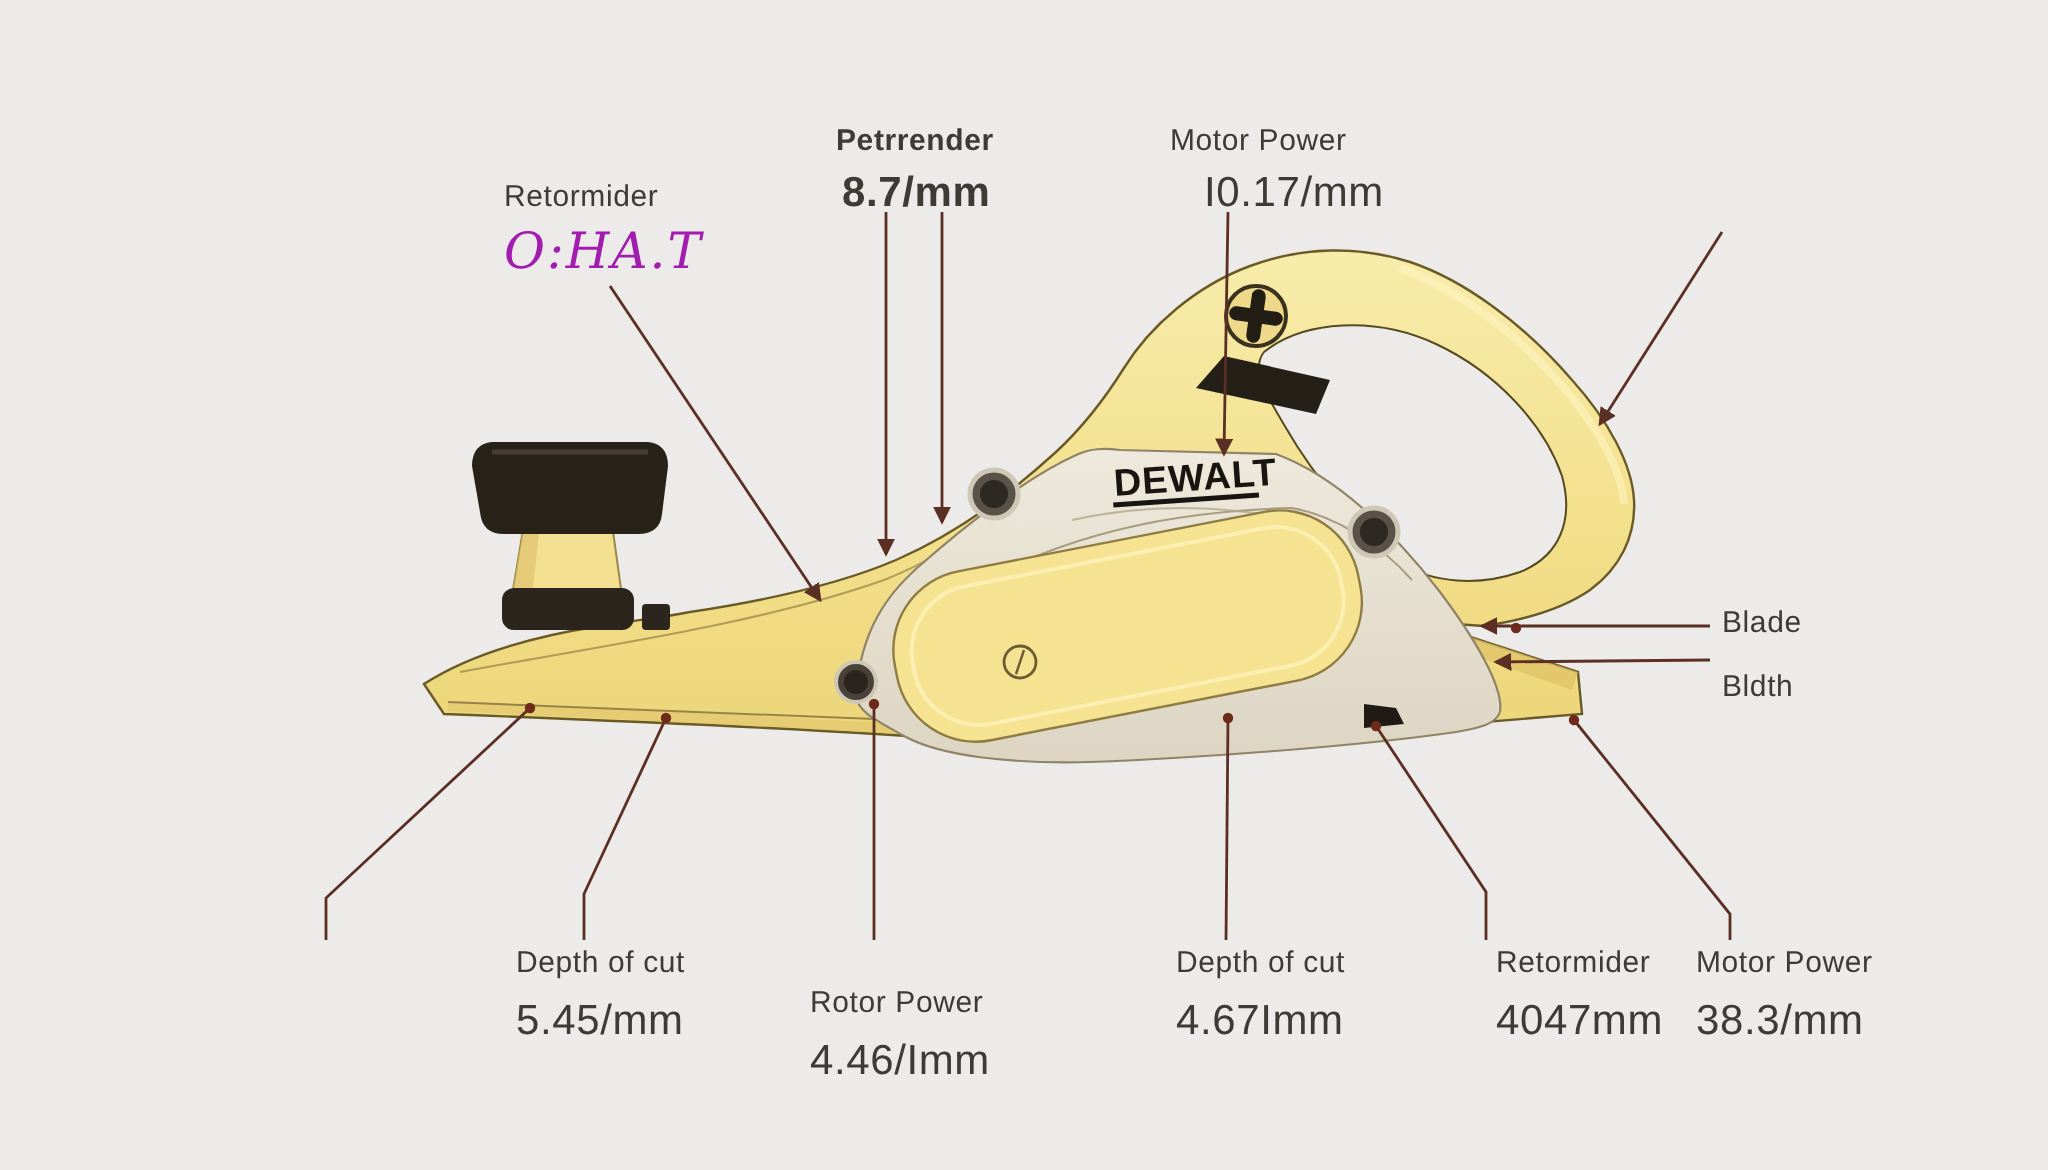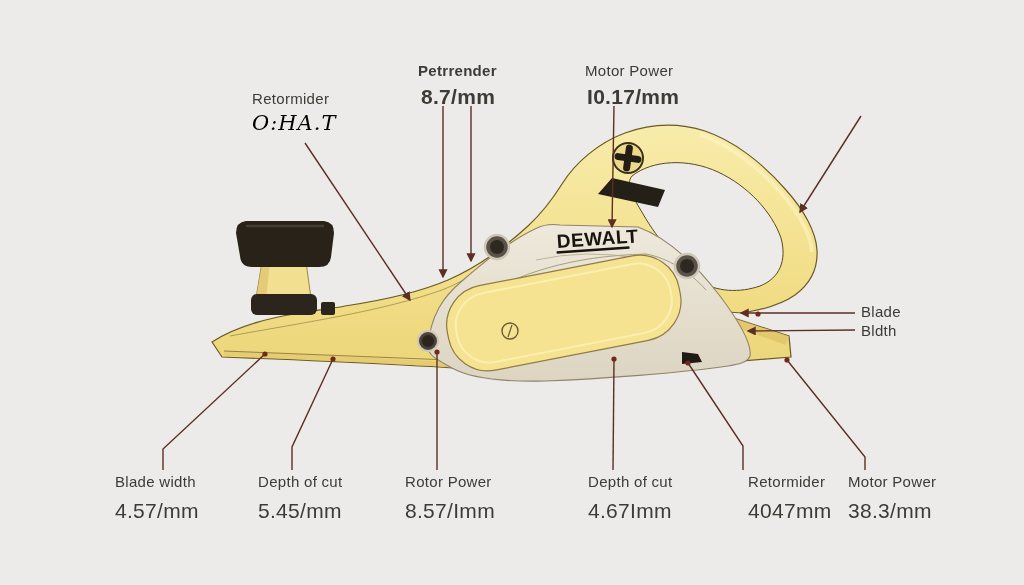--- a/index.html
+++ b/index.html
@@ -10,33 +10,33 @@
     font-family:"Liberation Sans", sans-serif;
     overflow:hidden;
   }
   #art{position:absolute;left:0;top:0;}
   .callout{position:absolute;color:#3e3a36;}
   .callout .t{font-size:15px;letter-spacing:.3px;white-space:nowrap;}
   .callout .v{font-size:21px;letter-spacing:.3px;margin-top:8px;white-space:nowrap;}
   .co-overall{left:252px;top:90px;}
   .co-overall .v{
     font-family:"DejaVu Serif", serif;
-    font-style:italic;font-size:21px;color:#000000;margin-top:4px;letter-spacing:1px;
+    font-style:italic;font-size:25px;color:#a21caf;margin-top:4px;letter-spacing:1px;
   }
   .co-petrrender{left:418px;top:62px;font-weight:bold;}
   .co-petrrender .v{margin-left:3px;margin-top:6px;}
   .co-motor{left:585px;top:62px;}
-  .co-motor .v{margin-left:2px;margin-top:6px;font-weight:bold;}
+  .co-motor .v{margin-left:17px;margin-top:6px;}
   .co-blade{left:861px;top:303px;}
-  .co-bldth{left:861px;top:322px;}
+  .co-bldth{left:861px;top:335px;}
   .spec{position:absolute;top:473px;color:#3e3a36;}
   .spec .v{margin-top:9px;}
   .sp-1{left:115px;}
   .sp-2{left:258px;}
-  .sp-3{left:405px;}
+  .sp-3{left:405px;margin-top:20px;}
   .sp-4{left:588px;}
   .sp-5{left:748px;}
   .sp-6{left:848px;}
 </style>
 </head>
 <body>
 
 <div id="stage">
 
   <svg id="art" width="1024" height="585" viewBox="0 0 1024 585">
@@ -207,33 +207,29 @@
   </div>
 
   <div class="callout co-blade">
     <div class="t">Blade</div>
   </div>
 
   <div class="callout co-bldth">
     <div class="t">Bldth</div>
   </div>
 
-  <div class="callout spec sp-1">
-    <div class="t">Blade width</div>
-    <div class="v">4.57/mm</div>
-  </div>
 
   <div class="callout spec sp-2">
     <div class="t">Depth of cut</div>
     <div class="v">5.45/mm</div>
   </div>
 
   <div class="callout spec sp-3">
     <div class="t">Rotor Power</div>
-    <div class="v">8.57/Imm</div>
+    <div class="v">4.46/Imm</div>
   </div>
 
   <div class="callout spec sp-4">
     <div class="t">Depth of cut</div>
     <div class="v">4.67Imm</div>
   </div>
 
   <div class="callout spec sp-5">
     <div class="t">Retormider</div>
     <div class="v">4047mm</div>

